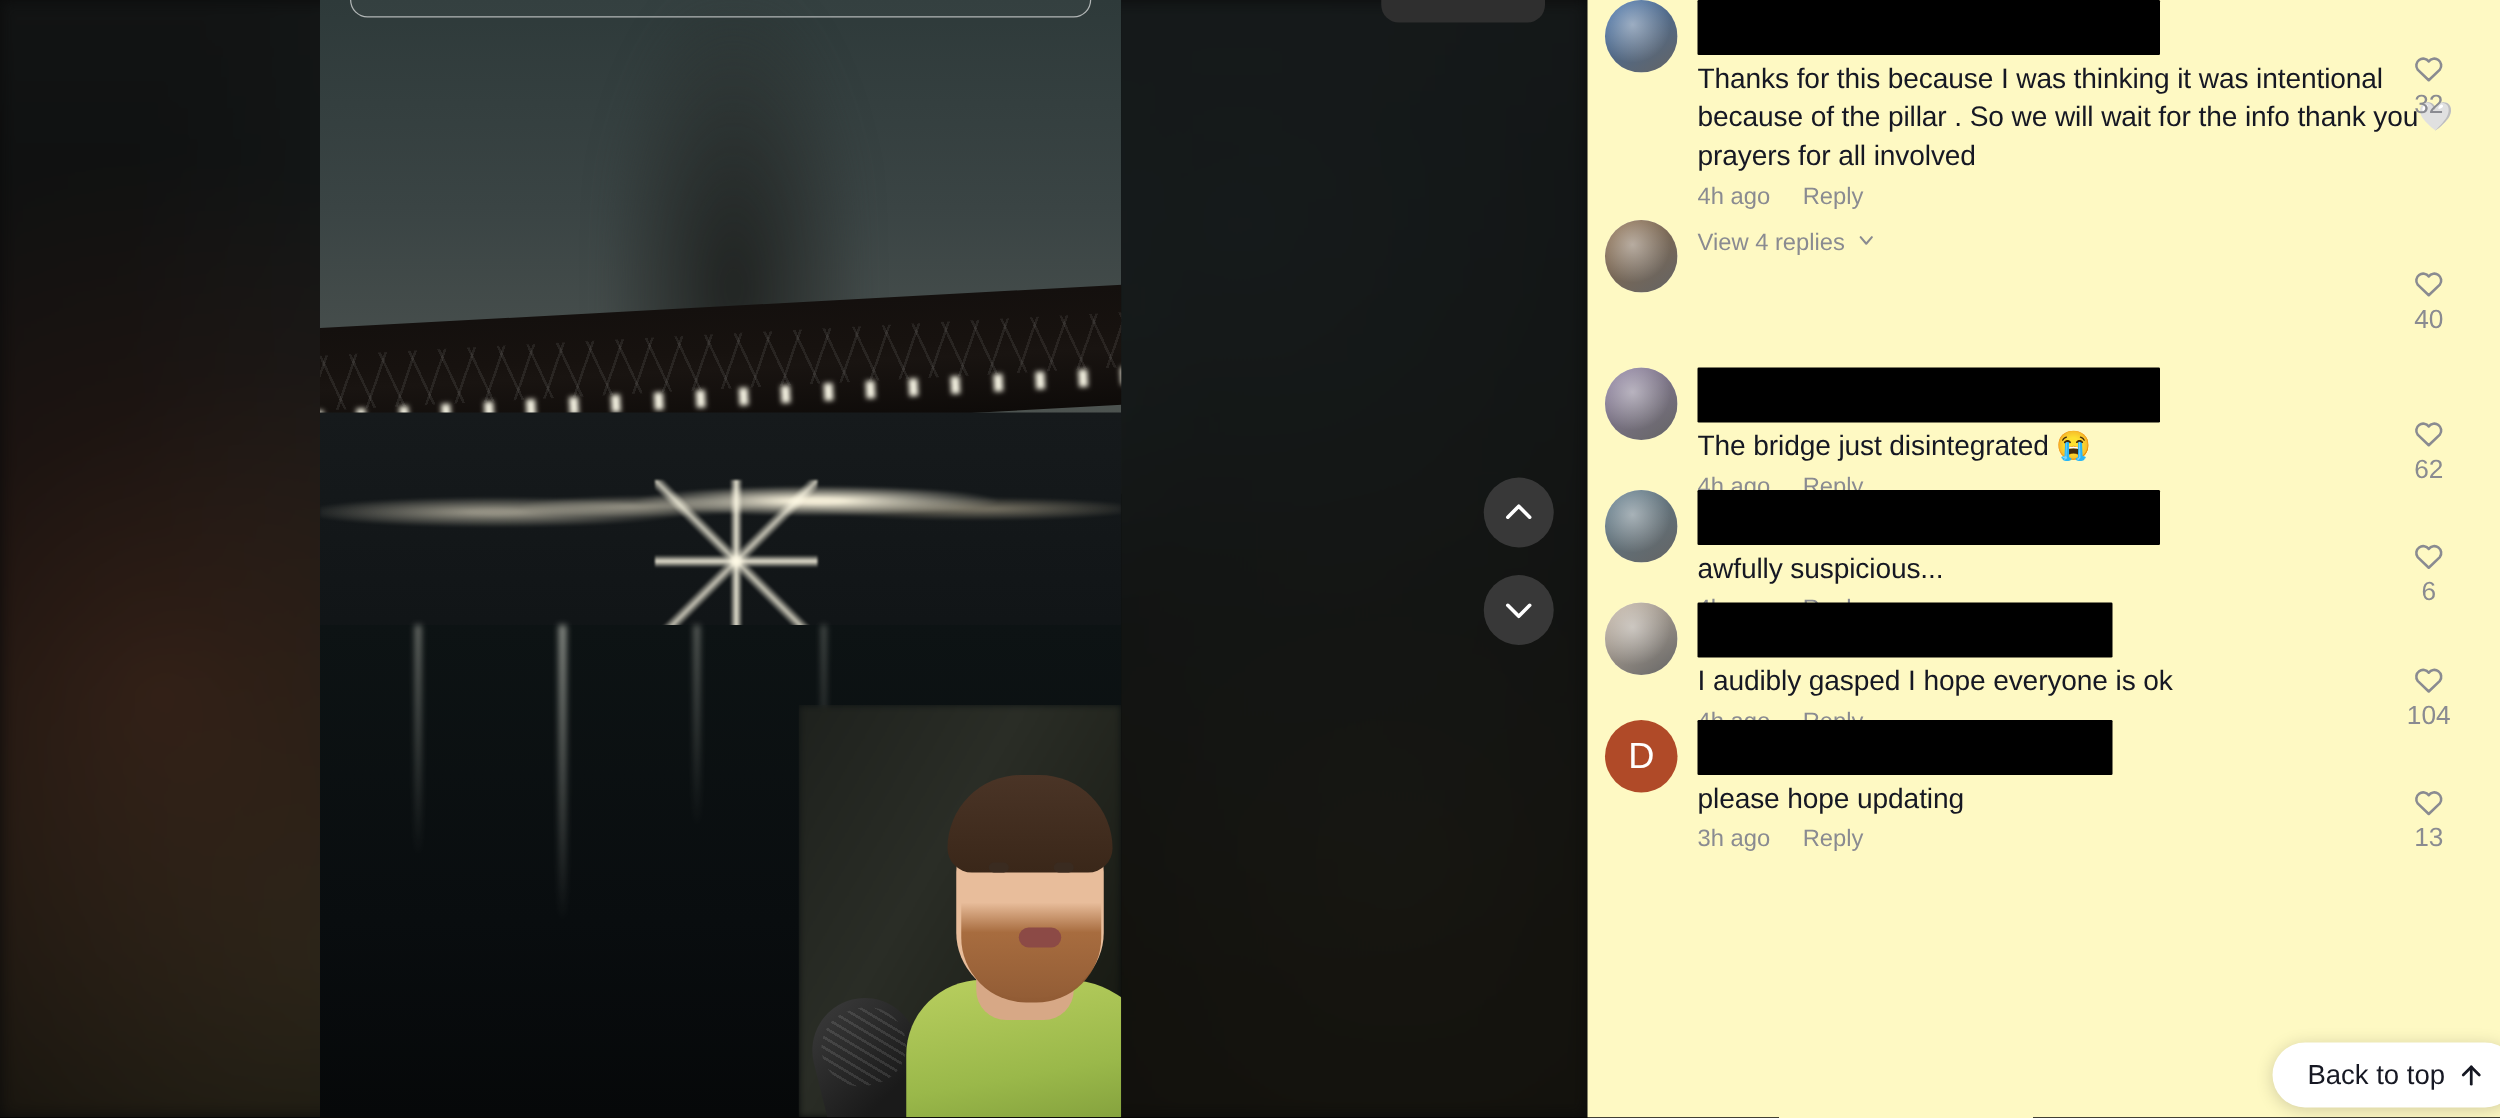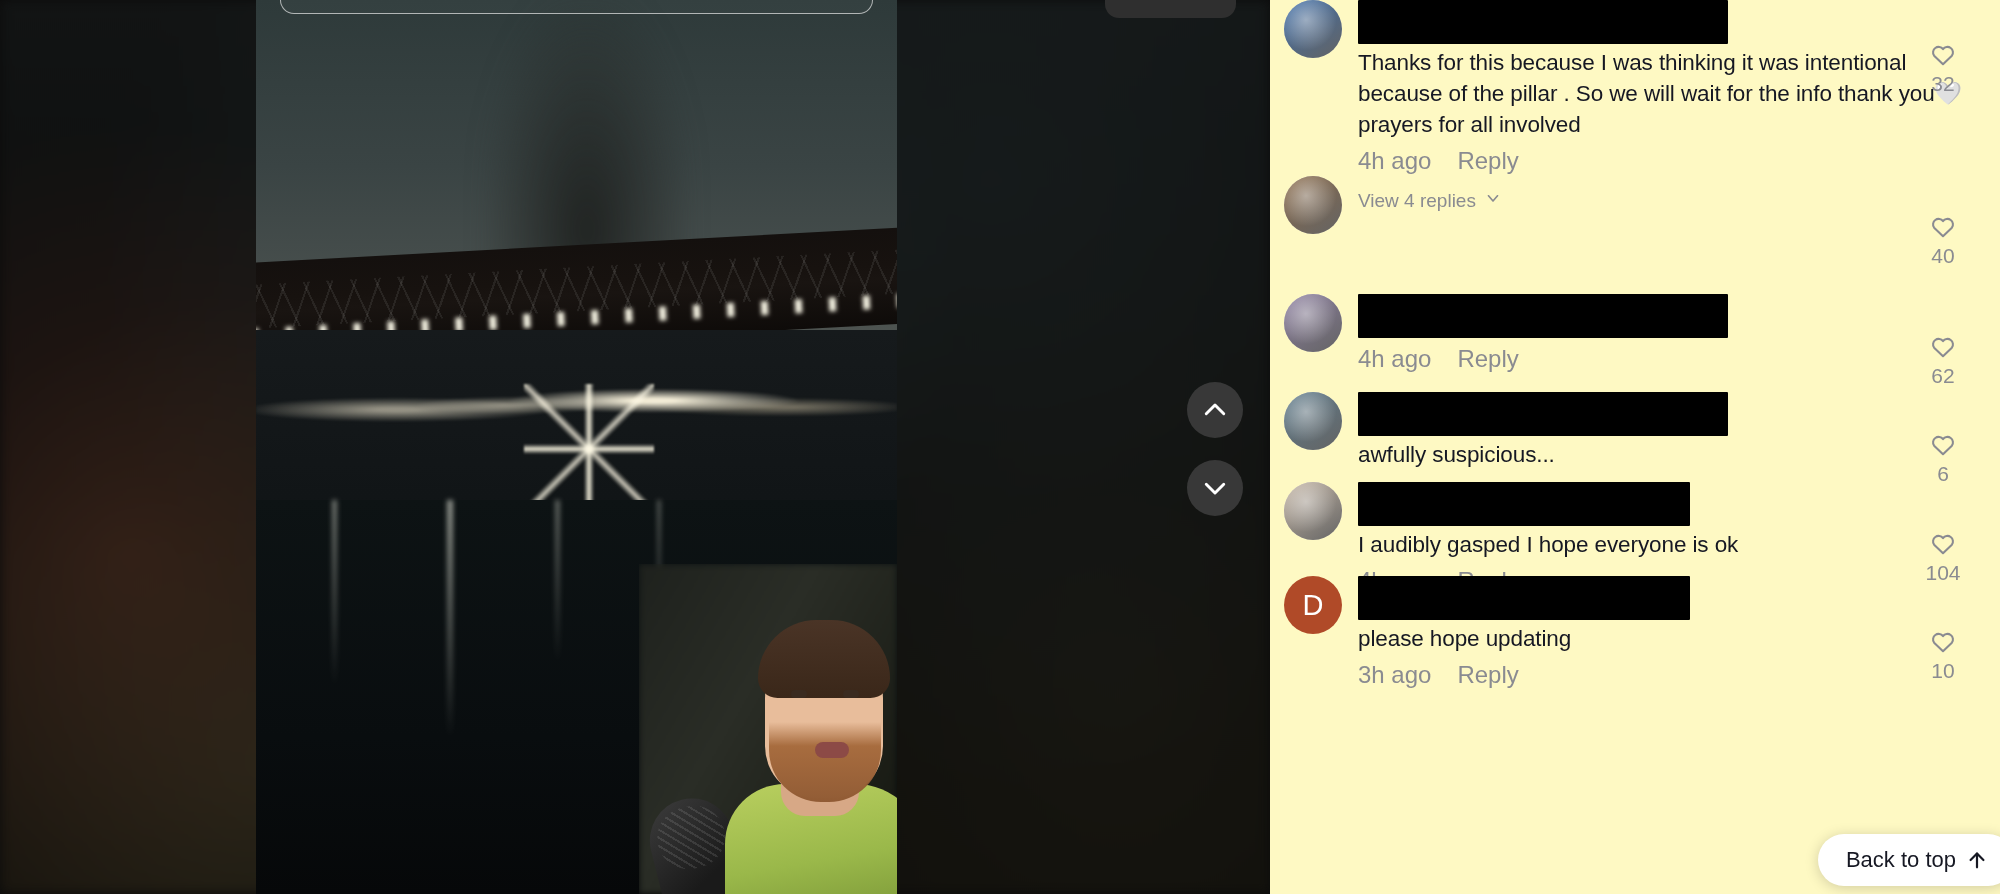--- a/index.html
+++ b/index.html
@@ -251,21 +251,21 @@
   .ctext {
     font-size: 22.5px;
     line-height: 31px;
     color: #161823;
     letter-spacing: -0.1px;
     word-wrap: break-word;
   }
   .cmeta {
     display: flex; align-items: center; gap: 26px;
     margin-top: 7px;
-    font-size: 24px;
+    font-size: 19px;
     color: #8a8b91;
   }
   .cmeta .reply { cursor: pointer; }
   .view-replies {
     display: flex; align-items: center; gap: 8px;
     margin-top: 14px;
     font-size: 19px; color: #8a8b91;
     cursor: pointer;
   }
   .like {
@@ -401,20 +401,21 @@
             </span>
             <span class="count">40</span>
           </div>
         </div>
         <div class="comment" style="position: absolute; left: 0px; right: 0px; top: 294px;">
           <div class="avatar">
             <span class="ph" style="background: radial-gradient(circle at 38% 34%, rgba(255, 255, 255, 0.45), rgba(255, 255, 255, 0) 58%), linear-gradient(145deg, rgb(141, 127, 160) 0%, rgba(0, 0, 0, 0.55) 100%);"></span>
           </div>
           <div class="cbody">
             <div class="redacted" style="width: 370px; height: 44px;"></div>
+            <div class="ctext">The bridge just disintegrated 😭</div>
             <div class="cmeta">
               <span>4h ago</span>
               <span class="reply">Reply</span>
             </div>
           </div>
           <div class="like" style="position: absolute; right: 30px; top: 36px;">
             <span>
               <svg class="heart" viewBox="0 0 24 24" fill="none" stroke="#8a8b91" stroke-width="1.9" stroke-linecap="round" stroke-linejoin="round">
                 <path d="M12 20.5 3.8 12.6A4.9 4.9 0 0 1 12 6.6a4.9 4.9 0 0 1 8.2 6z"></path>
               </svg>
@@ -475,21 +476,21 @@
               <span>3h ago</span>
               <span class="reply">Reply</span>
             </div>
           </div>
           <div class="like" style="position: absolute; right: 30px; top: 49px;">
             <span>
               <svg class="heart" viewBox="0 0 24 24" fill="none" stroke="#8a8b91" stroke-width="1.9" stroke-linecap="round" stroke-linejoin="round">
                 <path d="M12 20.5 3.8 12.6A4.9 4.9 0 0 1 12 6.6a4.9 4.9 0 0 1 8.2 6z"></path>
               </svg>
             </span>
-            <span class="count">10</span>
+            <span class="count">13</span>
           </div>
         </div>
       </div>
 
     <div class="back-to-top">
       <span>Back to top</span>
       <span>
         <svg class="arrow-up" viewBox="0 0 24 24" fill="none" stroke="#161823" stroke-width="2.4" stroke-linecap="round" stroke-linejoin="round">
           <line x1="12" y1="20" x2="12" y2="5"></line>
           <polyline points="5,12 12,5 19,12"></polyline>

